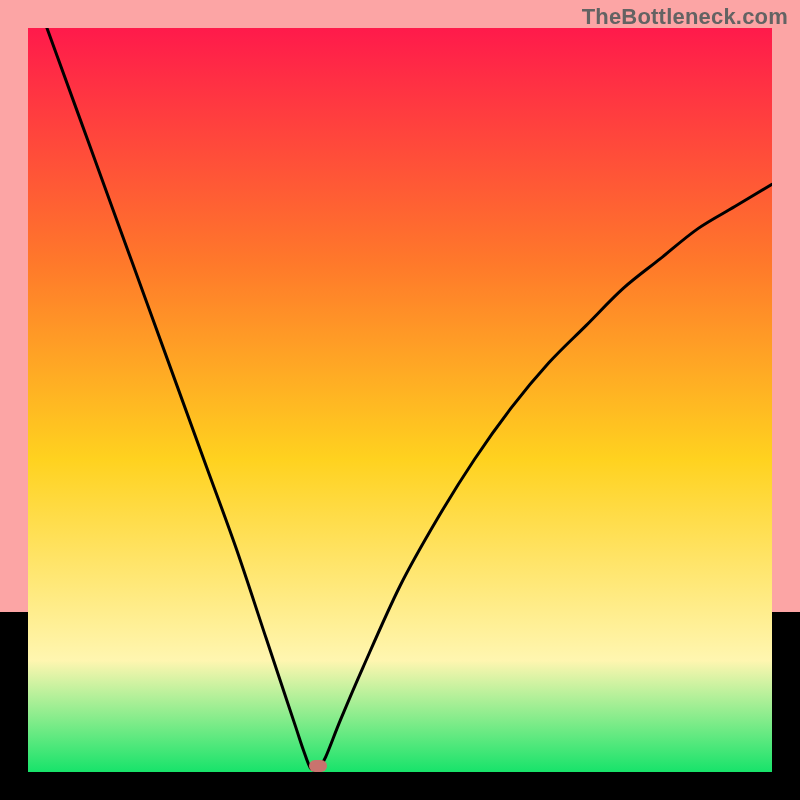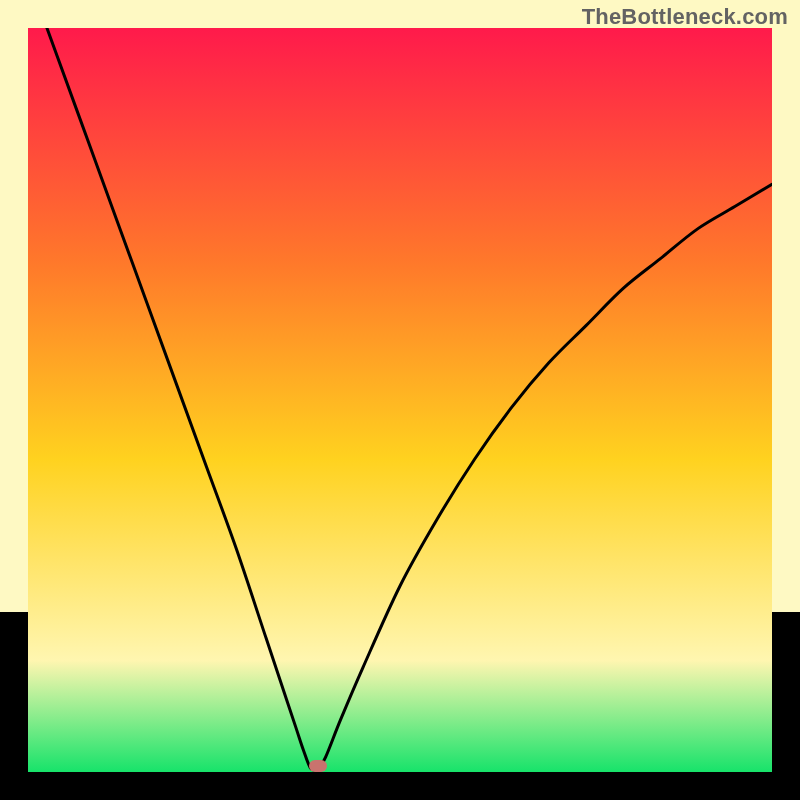--- a/index.html
+++ b/index.html
@@ -8,21 +8,21 @@
     width: 800px;
     height: 800px;
     background: #000;
     font-family: Arial, Helvetica, sans-serif;
     overflow: hidden;
   }
   .frame {
     position: relative;
     width: 800px;
     height: 612px;
-    background: #fef9c3;
+    background: #fca5a5;
   }
   .watermark {
     position: absolute;
     top: 4px;
     right: 12px;
     color: #636363;
     font-size: 22px;
     font-weight: 600;
     letter-spacing: 0.2px;
     z-index: 5;

